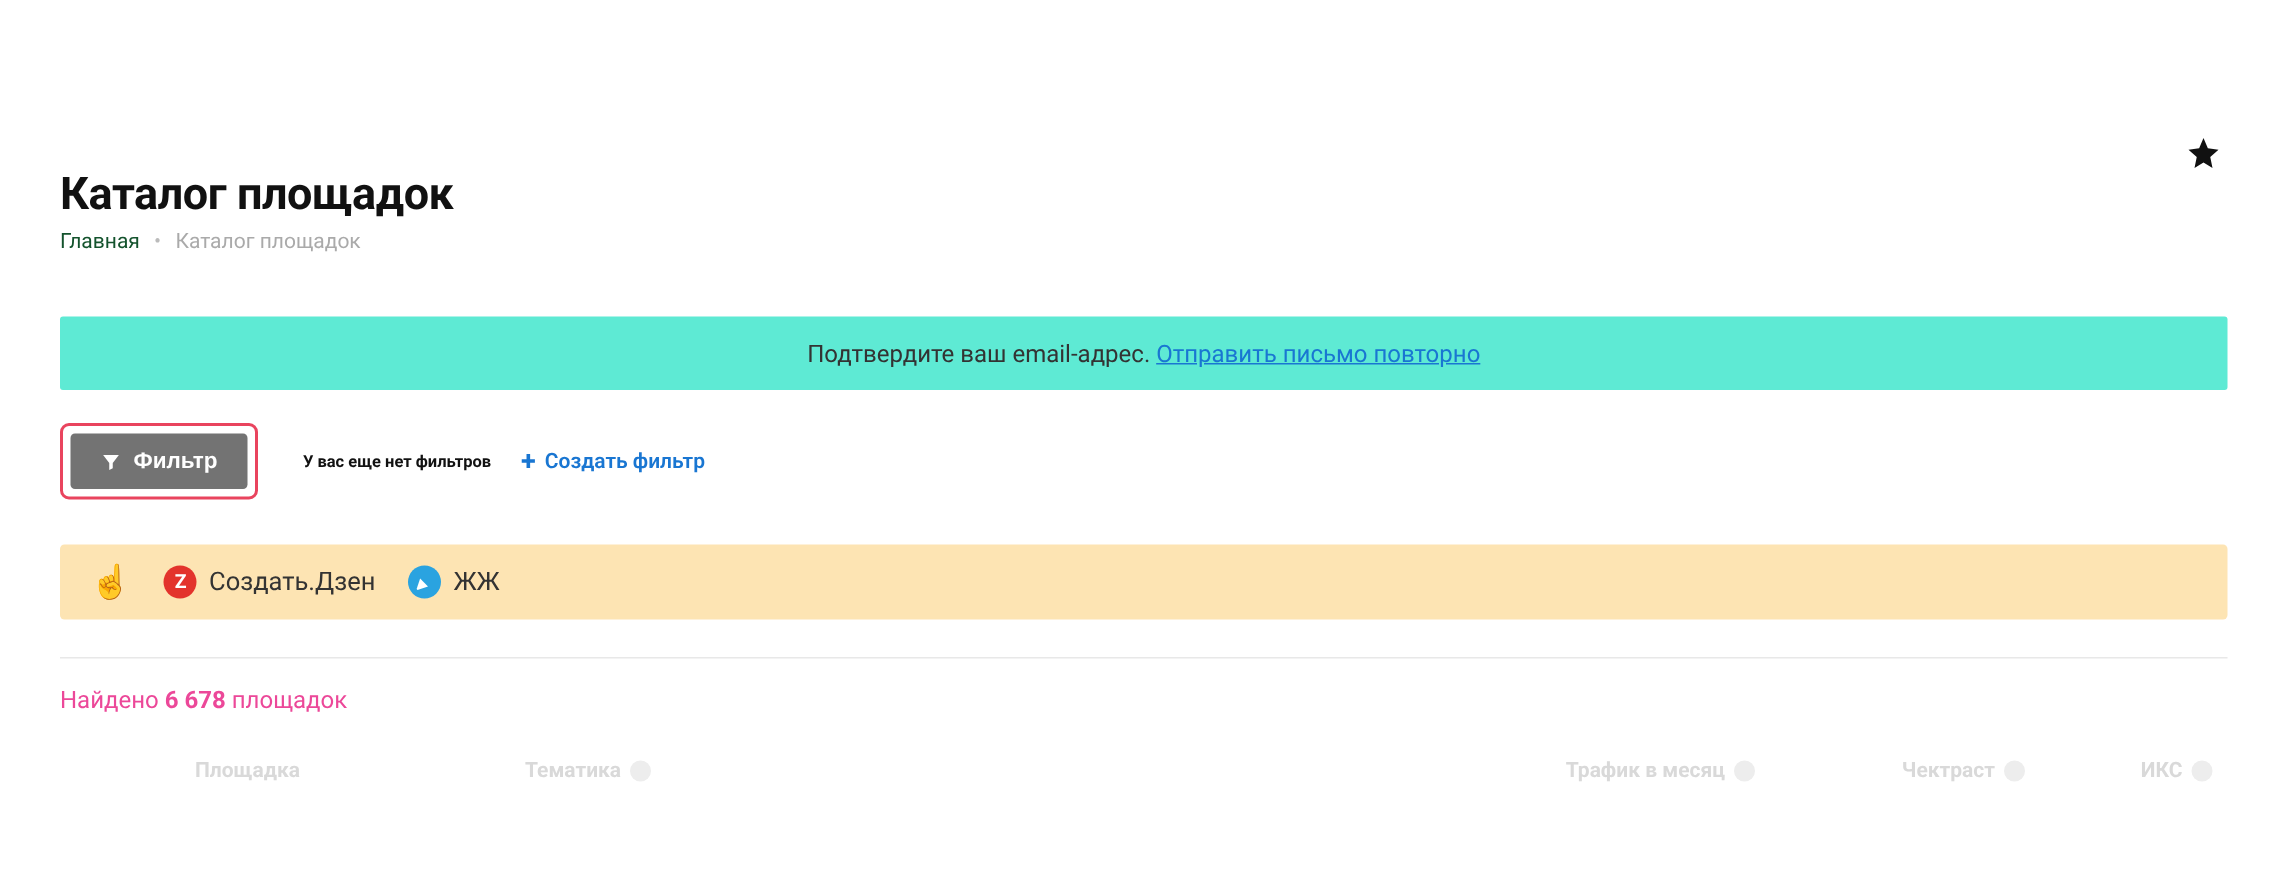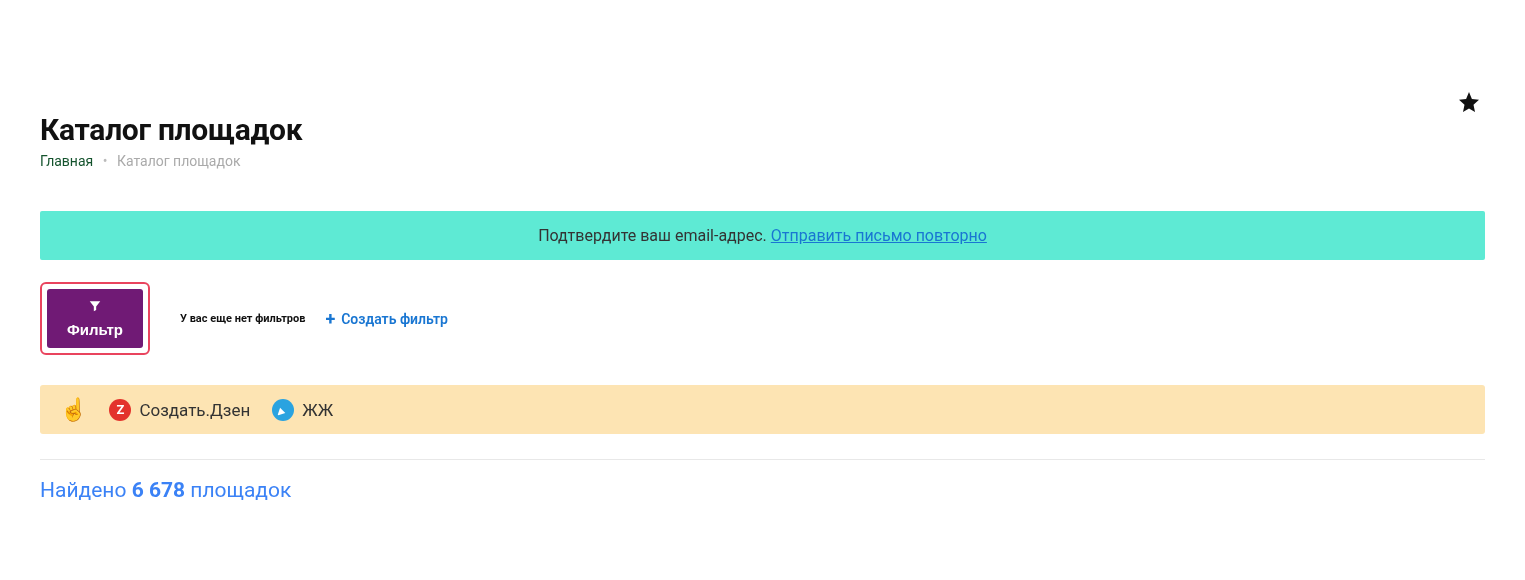--- a/index.html
+++ b/index.html
@@ -55,32 +55,31 @@
     display: flex;
     align-items: center;
     gap: 30px;
   }
   .filter-btn-wrap {
     border: 2px solid #e9445e;
     border-radius: 6px;
     padding: 5px;
   }
   .filter-btn {
-    background: #701a75;
+    background: #737373;
     color: #fff;
     border: none;
     border-radius: 3px;
     padding: 10px 20px;
     font-size: 15px;
     font-weight: 600;
     cursor: pointer;
     display: flex;
     align-items: center;
     gap: 8px;
-    flex-direction: column;
   }
   .filter-btn svg { width: 14px; height: 14px; fill: #fff; }
 
   .no-filters {
     font-size: 11px;
     font-weight: 700;
     color: #111;
   }
   .create-filter {
     color: #1976d2;
@@ -117,22 +116,22 @@
   .badge-blue svg { width: 14px; height: 14px; fill:#fff; }
 
   .divider {
     margin-top: 25px;
     border: none;
     border-top: 1px solid #e8e8e8;
   }
 
   .found-row {
     margin-top: 18px;
-    font-size: 21px;
-    color: #3b82f6;
+    font-size: 16px;
+    color: #ec4899;
   }
   .found-row b { font-weight: 700; }
 
   .table-head {
     margin-top: 30px;
     display: flex;
     font-size: 14px;
     font-weight: 700;
     color: #d9d9d9;
     align-items: center;
@@ -206,14 +205,35 @@
   </div>
 
   <hr class="divider">
 
   <div class="found-row">
     <span>Найдено</span>
     <b>6 678</b>
     <span>площадок</span>
   </div>
 
+  <div class="table-head">
+    <div class="col col-site">
+      <span>Площадка</span>
+    </div>
+    <div class="col col-topic">
+      <span>Тематика</span>
+      <span class="info-ic"></span>
+    </div>
+    <div class="col col-traffic">
+      <span>Трафик в месяц</span>
+      <span class="info-ic"></span>
+    </div>
+    <div class="col col-trust">
+      <span>Чектраст</span>
+      <span class="info-ic"></span>
+    </div>
+    <div class="col col-iks">
+      <span>ИКС</span>
+      <span class="info-ic"></span>
+    </div>
+  </div>
 
 </div>
 
 </body></html>

